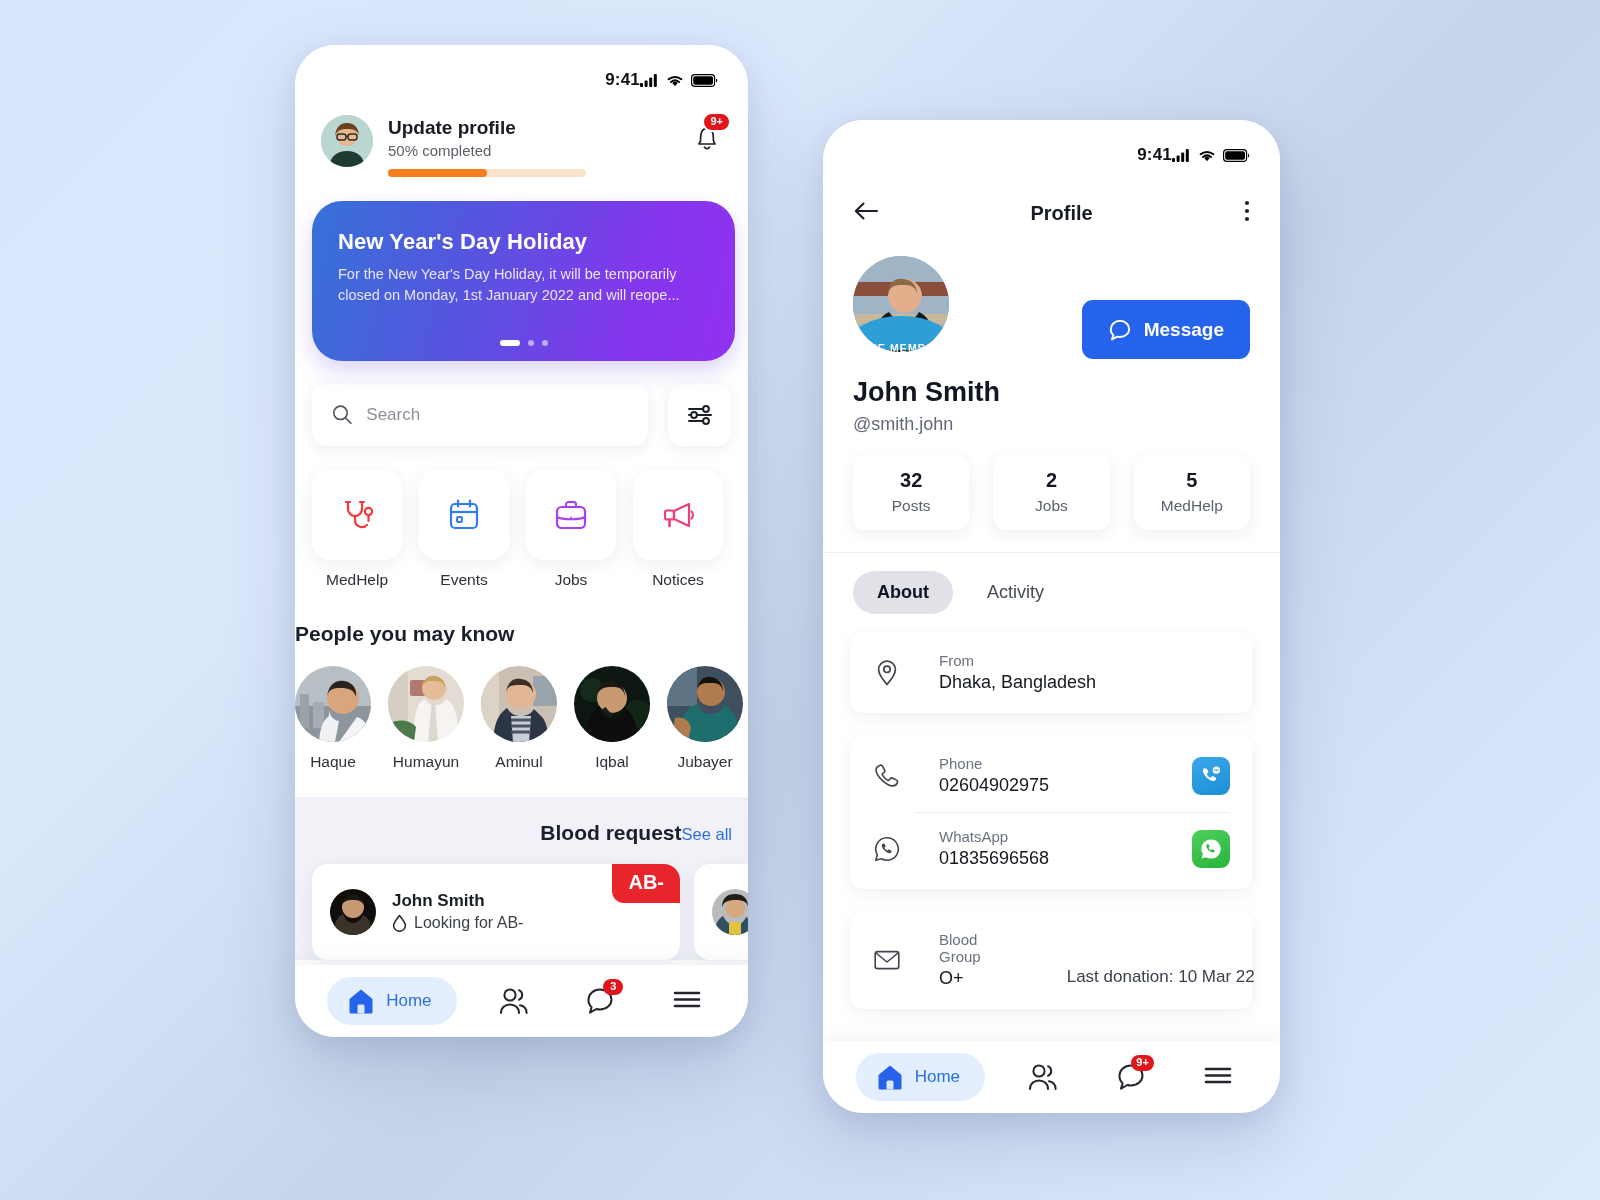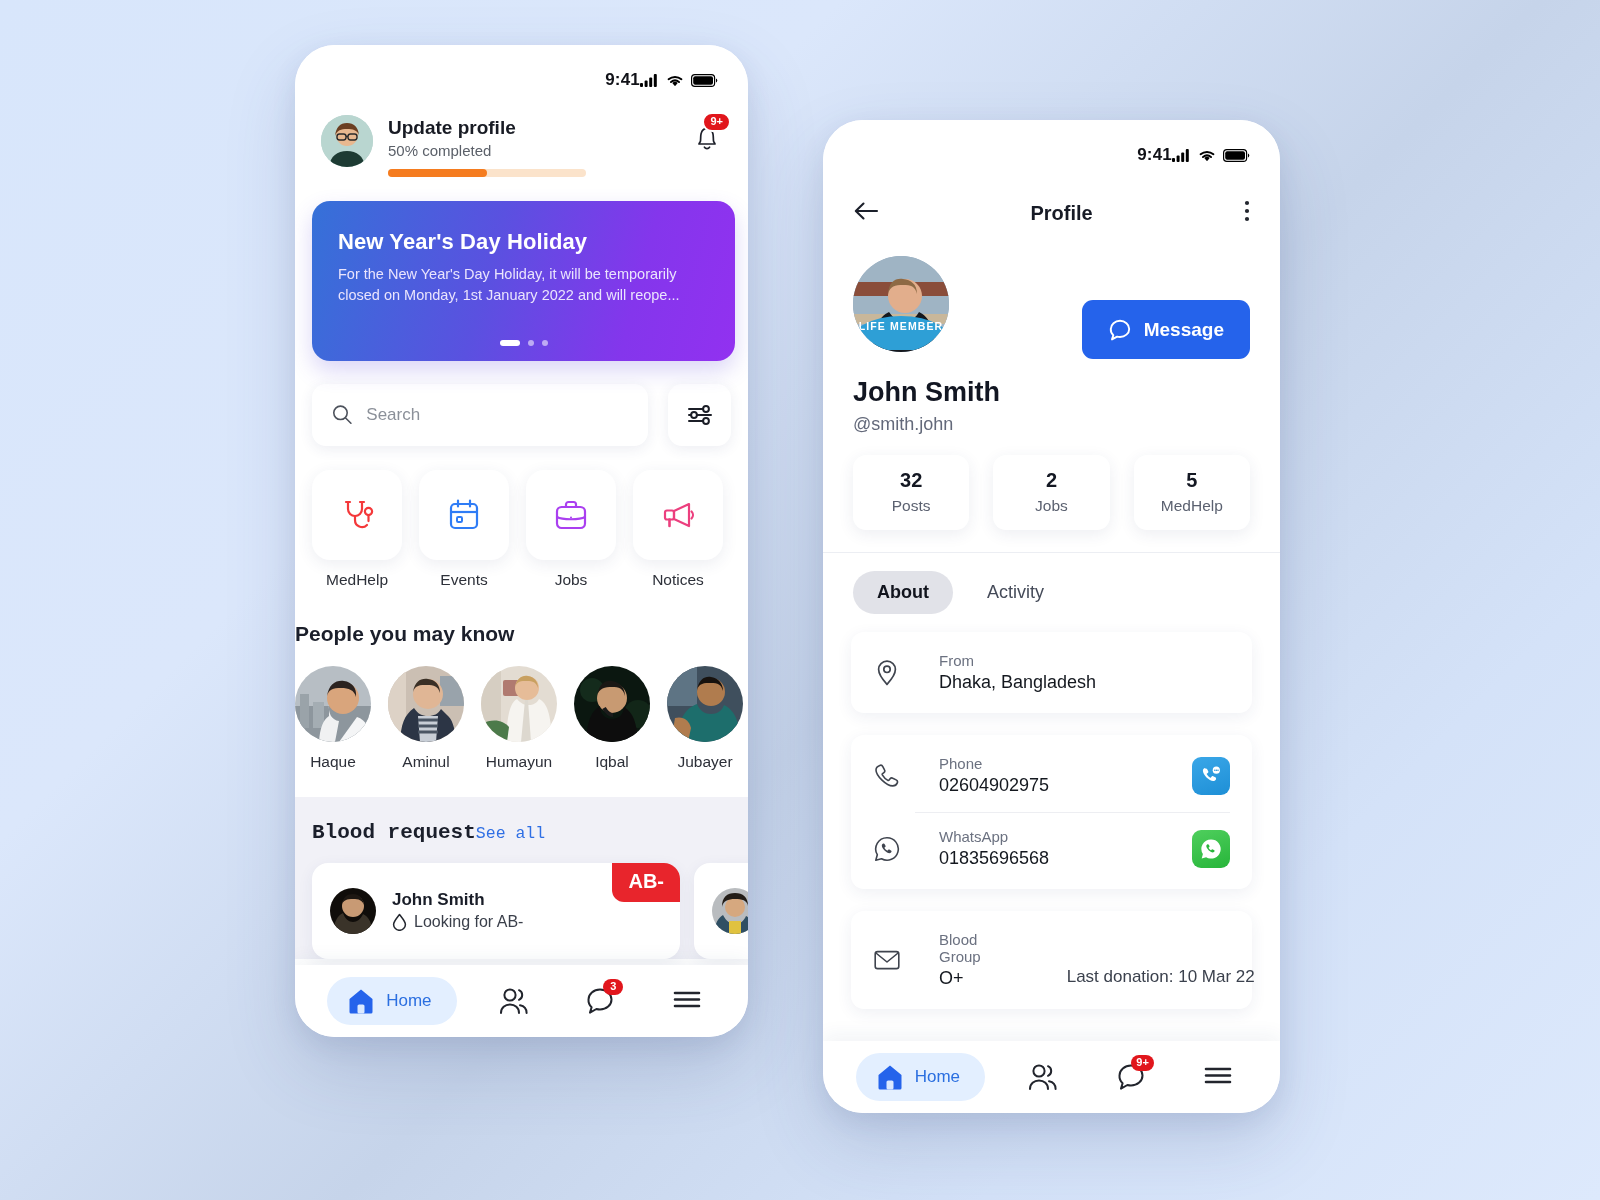--- a/index.html
+++ b/index.html
@@ -61,21 +61,21 @@
   .bell-badge {
     position: absolute; top: -3px; right: -9px;
     background: #e1161c; color: #fff; font-size: 11px; font-weight: 700;
     border-radius: 11px; padding: 2px 6px 3px; line-height: 1; min-width: 24px;
     text-align: center; border: 2px solid #fff;
   }
 
   
   .banner {
     margin: 24px 13px 0 17px;
-    height: 160px; border-radius: 18px;
+    height: 160px; border-radius: 30px;
     background: linear-gradient(105deg, #3571d8 0%, #5a51e0 42%, #8436ec 75%, #9231f0 100%);
     padding: 28px 30px 0 26px; position: relative; color: #fff;
     box-shadow: 0 10px 22px rgba(90,70,220,.22);
   }
   .banner-title { font-size: 22px; font-weight: 700; letter-spacing: .1px; }
   .banner-text  { font-size: 14.5px; line-height: 1.43; margin-top: 9px; color: #eae4fd; max-width: 372px; }
   .dots { position: absolute; left: 0; right: 0; bottom: 15px; display: flex; justify-content: center; gap: 8px; align-items: center; }
   .dot { width: 6px; height: 6px; border-radius: 50%; background: rgba(255,255,255,.55); }
   .dot.active { width: 20px; border-radius: 4px; background: #fff; }
 
@@ -110,21 +110,21 @@
   
   .section-title { font-size: 21px; font-weight: 700; color: #1b1f2b; }
   .people-wrap { padding: 33px 0 0 0; }
   .people-row { display: flex; gap: 17px; margin-top: 20px; }
   .person { width: 76px; flex: 0 0 76px; }
   .person-img { width: 76px; height: 76px; border-radius: 50%; overflow: hidden; }
   .person-name { text-align: center; font-size: 15.5px; color: #2d3039; margin-top: 11px; }
 
   
   .blood-wrap { margin-top: 26px; background: #f1f1f7; padding: 24px 0 0 17px; flex: 1 1 auto; }
-  .blood-head { display: flex; align-items: baseline; justify-content: flex-start; padding-right: 8px; font-family: Liberation Mono, monospace; }
+  .blood-head { display: flex; align-items: baseline; justify-content: flex-end; padding-right: 16px; }
   .see-all { font-size: 16.5px; color: #2f6fe4; cursor: pointer; }
   .blood-cards { display: flex; gap: 14px; margin-top: 19px; }
   .blood-card {
     width: 368px; flex: 0 0 368px; height: 96px; background: #fff; border-radius: 16px;
     display: flex; align-items: center; gap: 16px; padding: 0 18px; position: relative;
     box-shadow: 0 4px 16px rgba(45,60,110,.07); overflow: hidden;
   }
   .blood-card.second { width: 120px; flex: 0 0 120px; }
   .bc-avatar { width: 46px; height: 46px; border-radius: 50%; overflow: hidden; flex: 0 0 46px; }
   .bc-name { font-size: 17px; font-weight: 700; color: #191d28; }
@@ -163,21 +163,21 @@
   }
   .pf-title { font-size: 20px; font-weight: 700; color: #171b26; }
   .pf-top { padding: 22px 30px 0 30px; display: flex; align-items: flex-start; justify-content: space-between; }
   .pf-avatar {
     width: 96px; height: 96px; border-radius: 50%; position: relative; overflow: hidden;
     background: #8fa8bf; flex: 0 0 96px;
   }
   .life-ribbon {
     position: absolute; left: -6px; right: -6px; bottom: 2px; height: 34px;
     background: #2e9fd6; border-radius: 50% 50% 0 0 / 90% 90% 0 0;
-    display: flex; align-items: flex-start; justify-content: center;
+    display: flex; align-items: flex-end; justify-content: center;
   }
   .life-ribbon span {
     color: #fff; font-size: 10.5px; font-weight: 700; letter-spacing: 1.1px;
     transform: translateY(4px);
   }
   .msg-btn {
     background: #2563eb; color: #fff; border: 0; border-radius: 11px;
     height: 59px; padding: 0 26px; display: flex; align-items: center; gap: 12px;
     font-size: 19px; font-weight: 700; font-family: inherit; cursor: pointer; margin-top: 44px;
   }
@@ -367,47 +367,47 @@
                 <path d="M34 38c-1 10 3 16 10 17l-4 21H24c1-14 4-22 10-26Z" fill="#f0f1f2"></path>
                 <path d="M44 76h32c-1-14-5-22-14-25Z" fill="#f4f5f6"></path>
               </svg>
             </div>
             <div class="person-name">Haque</div>
           </div>
 
           <div class="person">
             <div class="person-img">
               <svg width="76" height="76" viewBox="0 0 76 76">
+                <rect width="76" height="76" fill="#e3dcd2"></rect>
+                <rect x="0" y="0" width="20" height="76" fill="#d6cec2"></rect>
+                <rect x="22" y="14" width="20" height="16" rx="2" fill="#b07a70"></rect>
+                <circle cx="46" cy="22" r="12" fill="#e6bc98"></circle>
+                <path d="M34 21c2-9 7-12 13-11s10 5 10 12c-2-6-5-7-11-7s-10 0-12 6Z" fill="#c8a060"></path>
+                <path d="M36 33c4 5 8 6 12 6s8-2 10-6c8 4 12 14 13 43H25c1-27 4-39 11-43Z" fill="#f6f4f0"></path>
+                <path d="M44 34 40 76h10l-3-42Z" fill="#ddd8cf"></path>
+                <path d="M0 58c12-6 22-4 28 3l-2 15H0Z" fill="#4c7a4a"></path>
+              </svg>
+            </div>
+            <div class="person-name">Humayun</div>
+          </div>
+
+          <div class="person">
+            <div class="person-img">
+              <svg width="76" height="76" viewBox="0 0 76 76">
                 <rect width="76" height="76" fill="#cbbfb3"></rect>
                 <rect x="0" y="0" width="18" height="76" fill="#ddd2c6"></rect>
                 <rect x="52" y="10" width="24" height="30" fill="#99a3ab"></rect>
                 <circle cx="40" cy="28" r="15" fill="#e0b695"></circle>
                 <path d="M25 26c2-11 8-14 15-13s12 5 12 14c-2-7-6-8-13-8s-12 0-14 7Z" fill="#3b3026"></path>
                 <path d="M26 42c4 6 8 8 14 8s10-2 13-7l6 6c5 4 8 12 9 27H12c1-17 4-27 14-34Z" fill="#2c3545"></path>
                 <path d="M30 50h20l-2 26H32Z" fill="#c8ced6"></path>
                 <path d="M30 54h20M30 60h20M30 66h20" stroke="#4a5563" stroke-width="3"></path>
               </svg>
             </div>
             <div class="person-name">Aminul</div>
-          </div>
-
-          <div class="person">
-            <div class="person-img">
-              <svg width="76" height="76" viewBox="0 0 76 76">
-                <rect width="76" height="76" fill="#e3dcd2"></rect>
-                <rect x="0" y="0" width="20" height="76" fill="#d6cec2"></rect>
-                <rect x="22" y="14" width="20" height="16" rx="2" fill="#b07a70"></rect>
-                <circle cx="46" cy="22" r="12" fill="#e6bc98"></circle>
-                <path d="M34 21c2-9 7-12 13-11s10 5 10 12c-2-6-5-7-11-7s-10 0-12 6Z" fill="#c8a060"></path>
-                <path d="M36 33c4 5 8 6 12 6s8-2 10-6c8 4 12 14 13 43H25c1-27 4-39 11-43Z" fill="#f6f4f0"></path>
-                <path d="M44 34 40 76h10l-3-42Z" fill="#ddd8cf"></path>
-                <path d="M0 58c12-6 22-4 28 3l-2 15H0Z" fill="#4c7a4a"></path>
-              </svg>
-            </div>
-            <div class="person-name">Humayun</div>
           </div>
 
           <div class="person">
             <div class="person-img">
               <svg width="76" height="76" viewBox="0 0 76 76">
                 <rect width="76" height="76" fill="#0b1710"></rect>
                 <circle cx="18" cy="24" r="12" fill="#142b1c"></circle>
                 <circle cx="64" cy="48" r="14" fill="#122618"></circle>
                 <circle cx="38" cy="32" r="15" fill="#c89a72"></circle>
                 <path d="M23 30c2-12 8-16 15-15s13 6 13 15c-2-8-6-9-13-9s-13 1-15 9Z" fill="#1a1714"></path>

